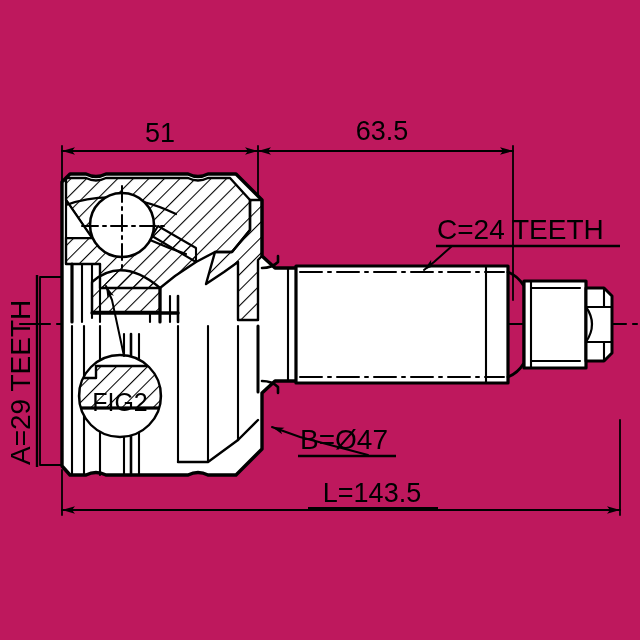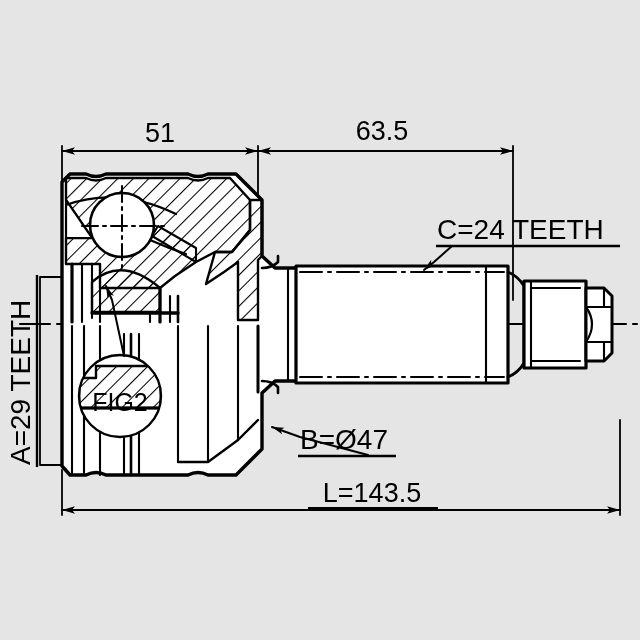--- a/index.html
+++ b/index.html
@@ -8,21 +8,21 @@
     padding: 0;
     background: #ffffff;
   }
   body {
     font-family: "Liberation Sans", sans-serif;
   }
   #drawing-root {
     position: relative;
     width: 640px;
     height: 640px;
-    background: #e5e5e5;
+    background: #be185d;
     overflow: hidden;
   }
   #cv-svg {
     display: block;
     width: 640px;
     height: 640px;
   }
   .dim-text {
     font-family: "Liberation Sans", sans-serif;
     font-size: 27px;

